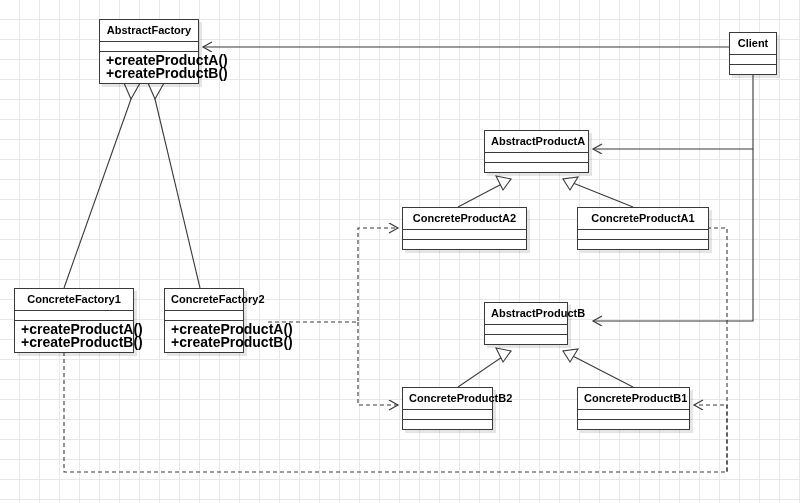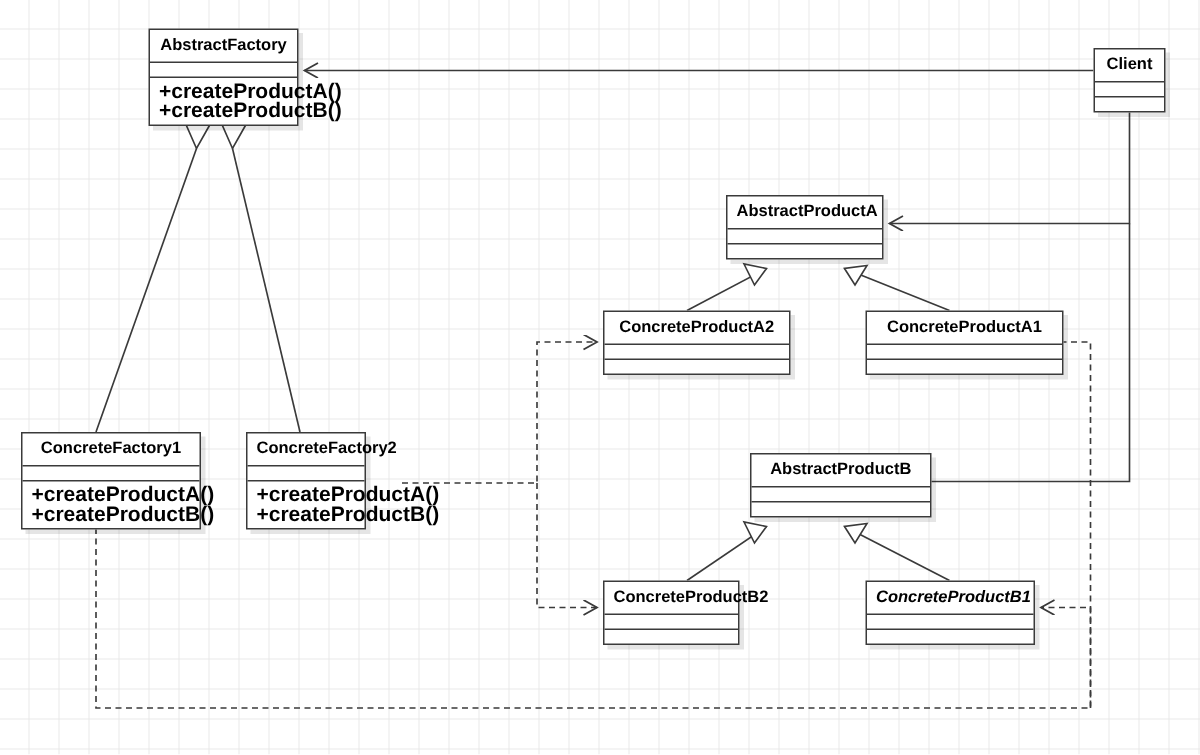--- a/index.html
+++ b/index.html
@@ -202,41 +202,41 @@
     <div class="uml-name">ConcreteFactory2</div>
     <div class="uml-attrs">
       <div class="empty-slot"></div>
     </div>
     <div class="uml-ops has-items">
       <div class="uml-op">+createProductA()</div>
       <div class="uml-op">+createProductB()</div>
     </div>
   </div>
 
-  <div class="uml-class" style="left:484px; top:302px; width:121px;margin-left:16px;">
+  <div class="uml-class" style="left:484px; top:302px; width:84px;">
     <div class="uml-name">AbstractProductB</div>
     <div class="uml-attrs">
       <div class="empty-slot"></div>
     </div>
     <div class="uml-ops">
       <div class="empty-slot"></div>
     </div>
   </div>
 
   <div class="uml-class" style="left:402px; top:387px; width:91px;">
     <div class="uml-name">ConcreteProductB2</div>
     <div class="uml-attrs">
       <div class="empty-slot"></div>
     </div>
     <div class="uml-ops">
       <div class="empty-slot"></div>
     </div>
   </div>
 
-  <div class="uml-class" style="left:577px; top:387px; width:113px;font-style:italic;">
+  <div class="uml-class" style="left:577px; top:387px; width:113px;">
     <div class="uml-name">ConcreteProductB1</div>
     <div class="uml-attrs">
       <div class="empty-slot"></div>
     </div>
     <div class="uml-ops">
       <div class="empty-slot"></div>
     </div>
   </div>
 
 </div>

